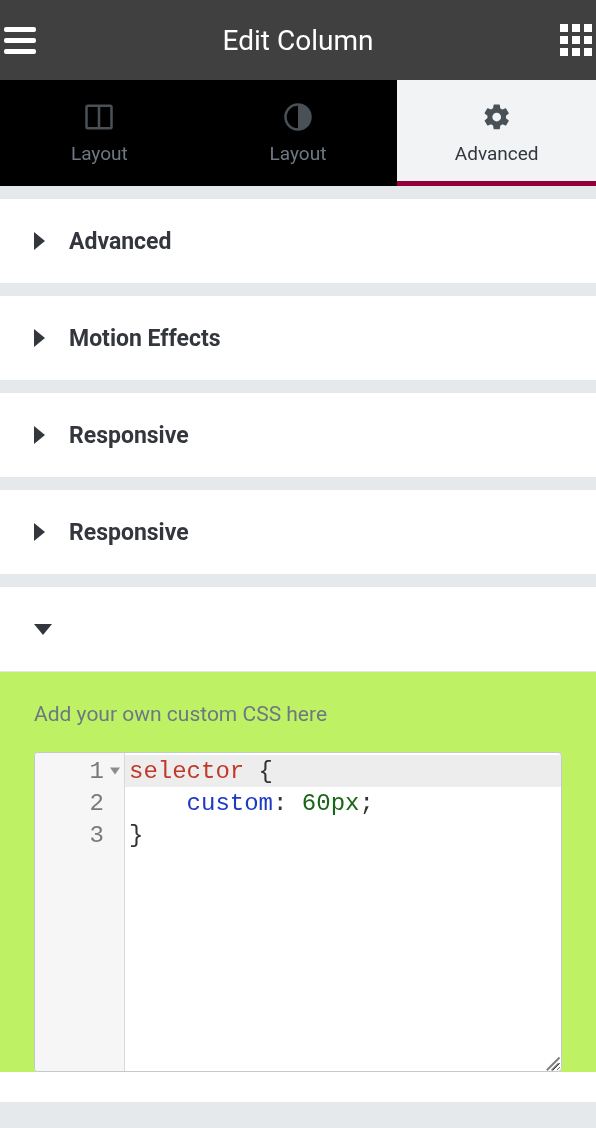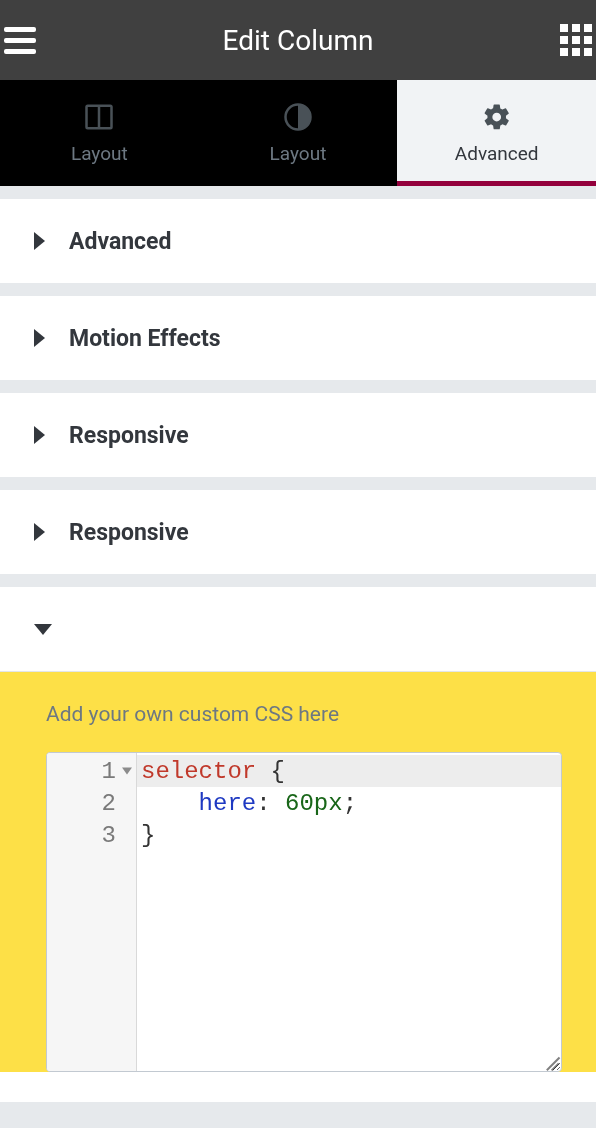--- a/index.html
+++ b/index.html
@@ -124,22 +124,22 @@
     font-weight: 700;
     color: #33373d;
   }
   .section-divider {
     border: none;
     border-bottom: 1px solid #e2e6ea;
   }
 
   
   .panel-content {
-    padding: 30px 34px 0 46px;
-    background: #fde047;
+    padding: 30px 34px 0 34px;
+    background: #bef264;
   }
   .css-hint {
     font-size: 21px;
     color: #6d7882;
     margin-bottom: 26px;
   }
 
   .code-box {
     border: 1px solid #c2c9d1;
     border-radius: 4px;
@@ -334,20 +334,20 @@
         <div class="line">
           <span>2</span>
         </div>
         <div class="line">
           <span>3</span>
         </div>
       </div>
       <div class="code-area">
         <div class="active-line-bg"></div>
         <div class="code-line"><span class="tok-sel">selector</span><span class="tok-punc"> {</span></div>
-        <div class="code-line"><span>    </span><span class="tok-prop">here</span><span class="tok-punc">: </span><span class="tok-val">60px</span><span class="tok-punc">;</span></div>
+        <div class="code-line"><span>    </span><span class="tok-prop">custom</span><span class="tok-punc">: </span><span class="tok-val">60px</span><span class="tok-punc">;</span></div>
         <div class="code-line"><span class="tok-punc">}</span></div>
       </div>
       <div class="resize-handle"></div>
     </div>
   </div>
   <div class="panel-bottom-pad"></div>
 </div>
 
 </body></html>

